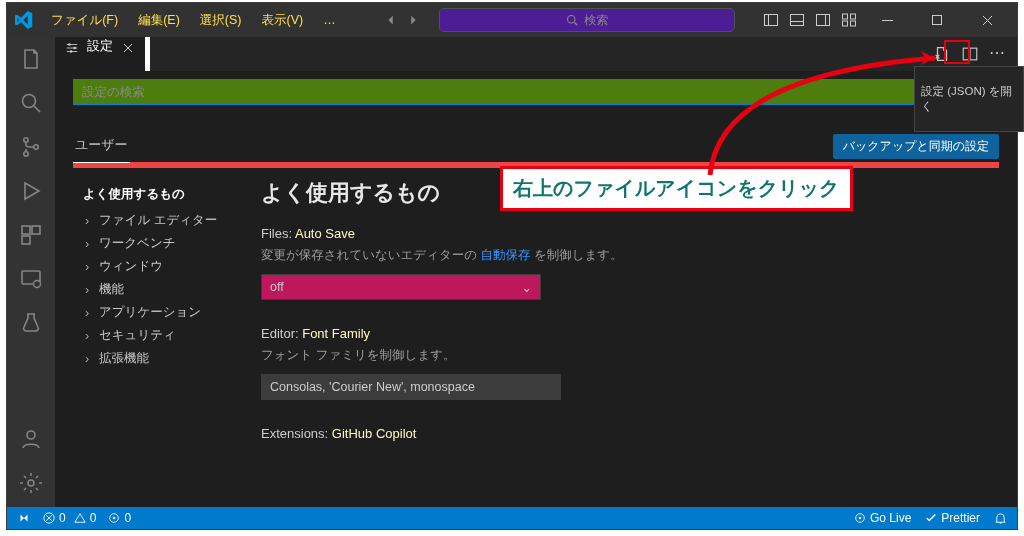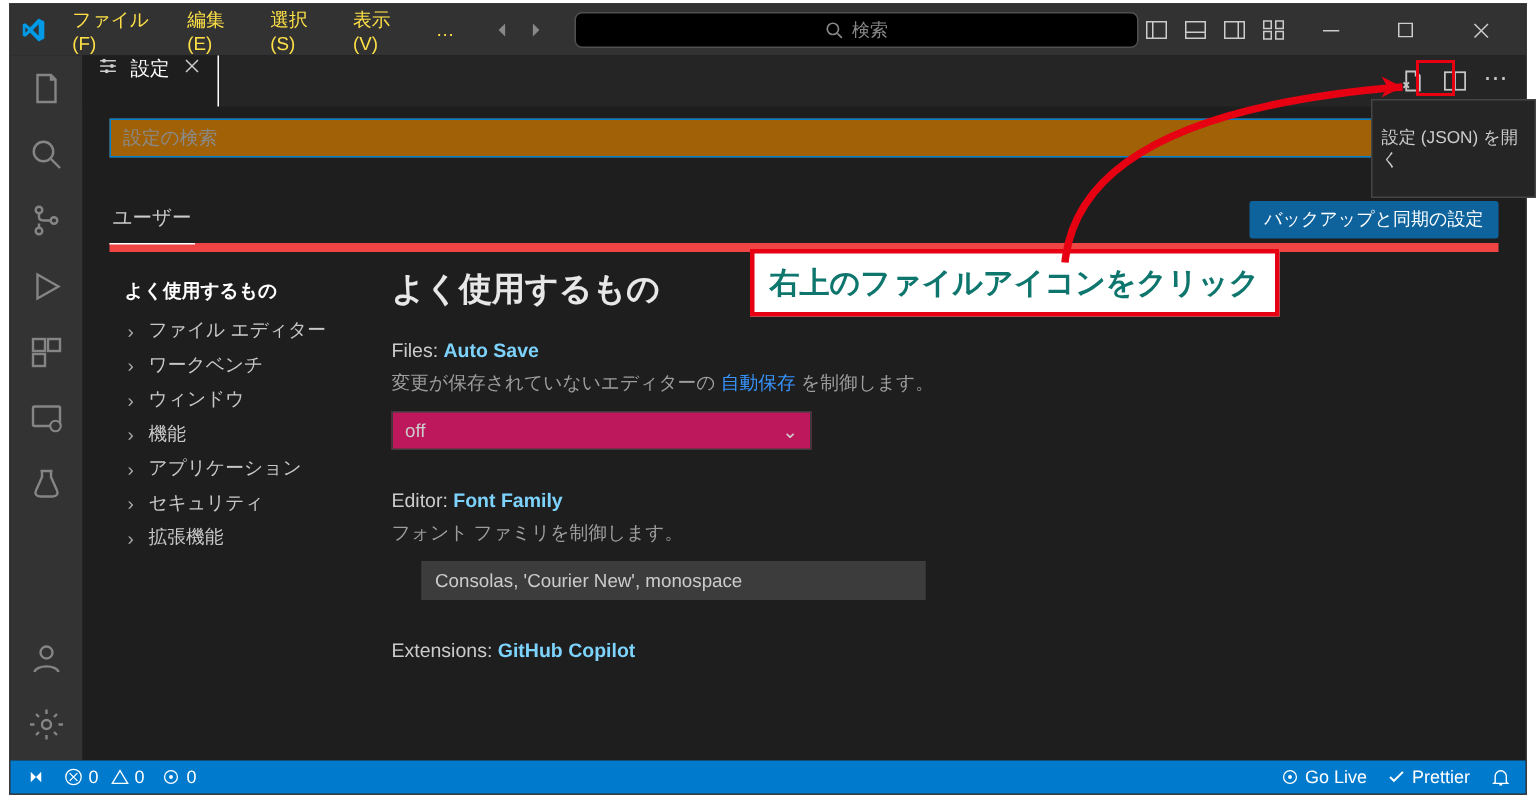--- a/index.html
+++ b/index.html
@@ -44,23 +44,23 @@
   .tb-center {
     flex: 1;
     display: flex;
     align-items: center;
     justify-content: center;
     gap: 6px;
   }
   .nav-arrows { display:flex; gap:6px; margin: 0 12px;}
   .nav-arrow { width:16px; height:16px; color:#888; display:flex; align-items:center; justify-content:center;}
   .searchbar {
-    width: 376px;
+    width: 296px;
     height: 24px;
-    background: #000000;
+    background: #4c1d95;
     border: 1px solid #505050;
     border-radius: 5px;
     color: #888;
     display: flex;
     align-items: center;
     justify-content: center;
     gap: 6px;
     font-size: 12px;
   }
   .tb-right { display:flex; align-items:center; gap:10px; padding-right:4px;}
@@ -85,25 +85,25 @@
   }
   .tabrow {
     height: 34px;
     background: #252526;
     display:flex;
     align-items:stretch;
   }
   .tab {
     background:#1e1e1e;
     color:#fff;
-    display:flex; align-items:flex-start;
-    padding: 0 10px;
+    display:flex; align-items:flex-end;
+    padding: 16px 10px;
     gap:8px;
     font-size:13px;
-    border-right:1px solid #ffffff;
+    border-right:5px solid #ffffff;
   }
   .tab .sliders-icon { width:14px; height:14px; color:#ccc;}
   .tab .close-icon { width:14px; height:14px; color:#ccc;}
   .tab-actions {
     margin-left:auto;
     display:flex; align-items:center;
     gap: 10px;
     padding-right: 10px;
   }
   .tab-actions .ta-icon { width:18px; height:18px; color:#c5c5c5;}
@@ -111,21 +111,21 @@
   .settings {
     flex:1;
     display:flex; flex-direction:column;
     padding: 8px 18px 0 18px;
     overflow:hidden;
   }
   .search-row { position:relative; }
   .search-input {
     width: 100%;
     height: 26px;
-    background: #a16207;
+    background: #4d7c0f;
     border: 1px solid #007fd4;
     color: #ccc;
     padding: 0 30px 0 8px;
     font-size: 12.5px;
     outline:none;
   }
   .search-input::placeholder { color:#8a8a8a; }
   .filter-icon {
     position:absolute; right:6px; top:50%; transform:translateY(-50%);
     width:16px; height:16px; color:#aaa;
@@ -172,41 +172,41 @@
     overflow:hidden;
   }
   .editor h2 {
     color:#e7e7e7;
     font-size:22px;
     font-weight:700;
     margin: 0 0 18px 0;
   }
   .setting { margin-bottom: 26px; }
   .setting-name { font-size:13px; color:#ccc;}
-  .setting-name .strong { color:#7dd3fc; font-weight:700;}
+  .setting-name .strong { color:#fef9c3; font-weight:400;}
   .setting-desc { color:#9d9d9d; font-size:12.5px; margin:6px 0 10px 0;}
   .setting-desc a { color:#3794ff; text-decoration:none;}
   .dropdown {
     width: 280px; height:26px;
     background:#be185d;
     border:1px solid #3c3c3c;
     color:#ccc;
     display:flex; align-items:center; justify-content:space-between;
     padding:0 8px; font-size:12.5px;
   }
   .dropdown .chev { color:#ccc; }
   .textbox {
     height:26px;
     background:#3c3c3c;
     border:1px solid #3c3c3c;
     color:#ccc;
     padding:0 8px; font-size:12.5px;
   }
   .textbox.narrow { width:170px;}
-  .textbox.wide { width:336px;margin-left:20px;}
+  .textbox.wide { width:300px;}
   
   .statusbar {
     height: 22px;
     background:#007acc;
     color:#fff;
     display:flex; align-items:center;
     padding: 0 10px;
     font-size:12px;
     gap: 12px;
   }

